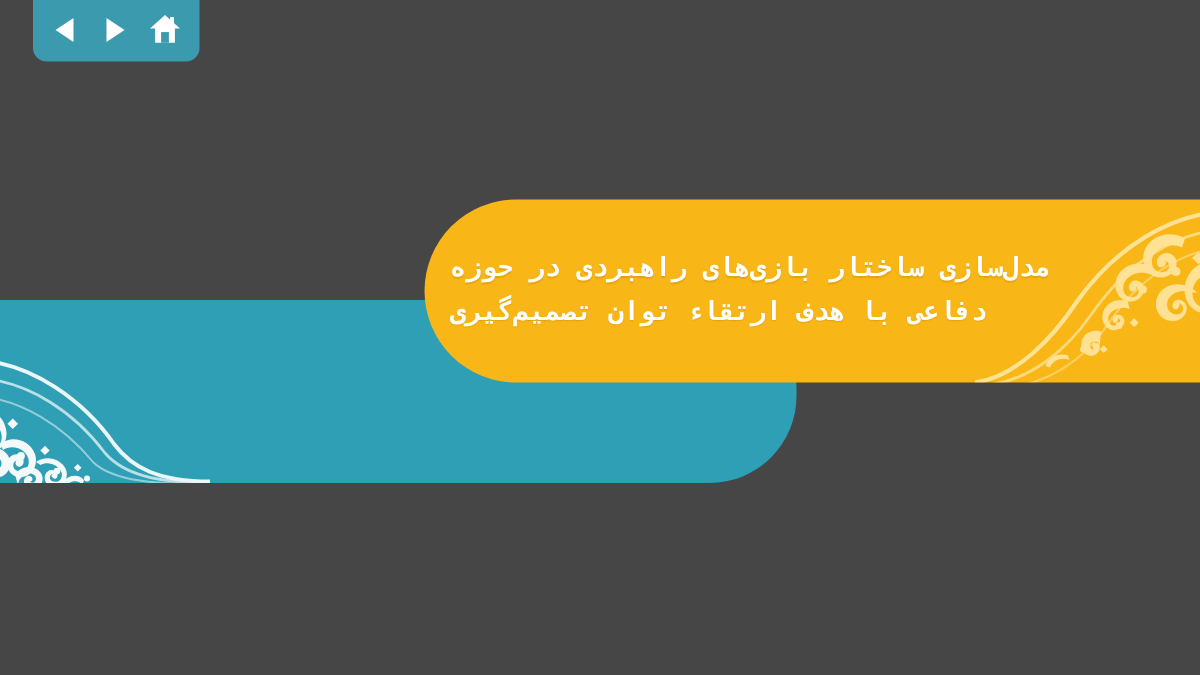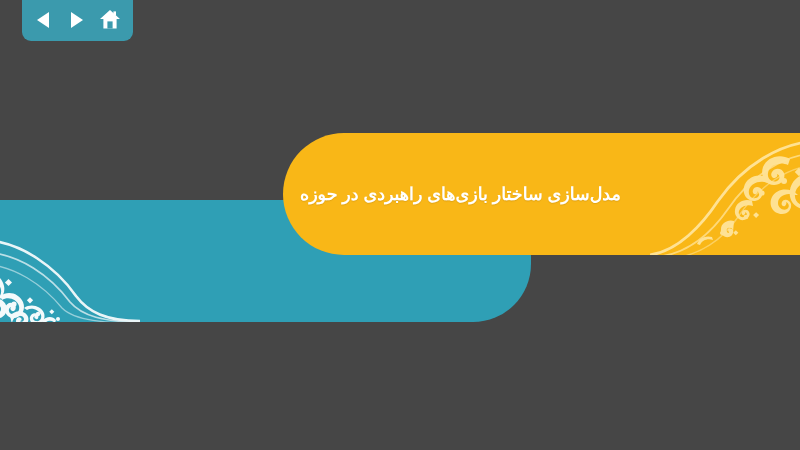--- a/index.html
+++ b/index.html
@@ -6,21 +6,21 @@
     margin: 0;
     padding: 0;
     background: #4a4a4a;
   }
   #slide {
     position: relative;
     width: 800px;
     height: 450px;
     overflow: hidden;
     background: #464646;
-    font-family: Liberation Sans, sans-serif;
+    font-family: Liberation Mono, monospace;
   }
 
   
   #navbar {
     position: absolute;
     left: 22px;
     top: 0;
     width: 111px;
     height: 41px;
     background: #3b9aad;
@@ -192,15 +192,16 @@
         <rect x="146" y="36" width="6" height="6" transform="rotate(45 149 39)"></rect>
         <rect x="124" y="62" width="5" height="5" transform="rotate(45 126.5 64.5)"></rect>
         <rect x="104" y="80" width="4.2" height="4.2" transform="rotate(45 106.1 82.1)"></rect>
         <rect x="84" y="98" width="3.6" height="3.6" transform="rotate(45 85.8 99.8)"></rect>
       </g>
     </svg>
   </div>
 
   <div id="title-block">
     <div class="title-line">مدل‌سازی ساختار بازی‌های راهبردی در حوزه</div>
+    <div class="title-line">دفاعی با هدف ارتقاء توان تصمیم‌گیری</div>
   </div>
 
 </div>
 
 </body></html>

